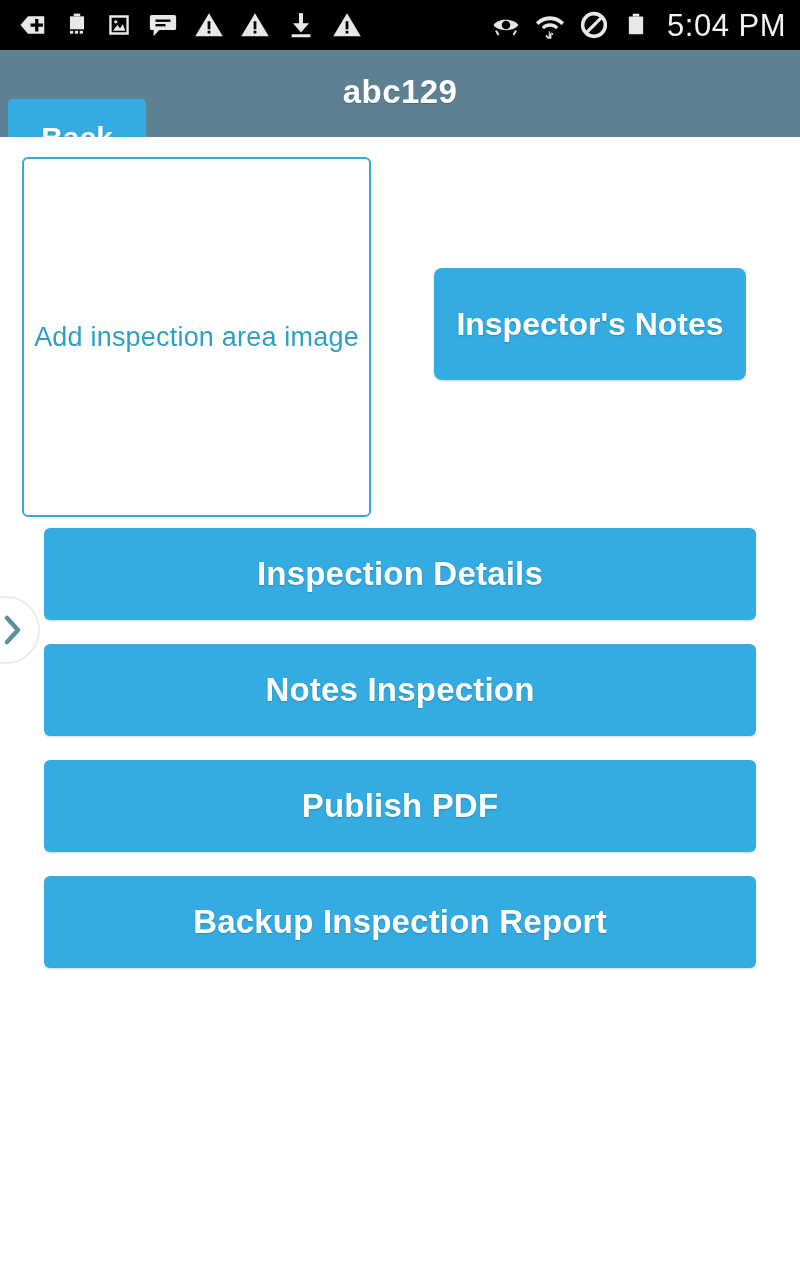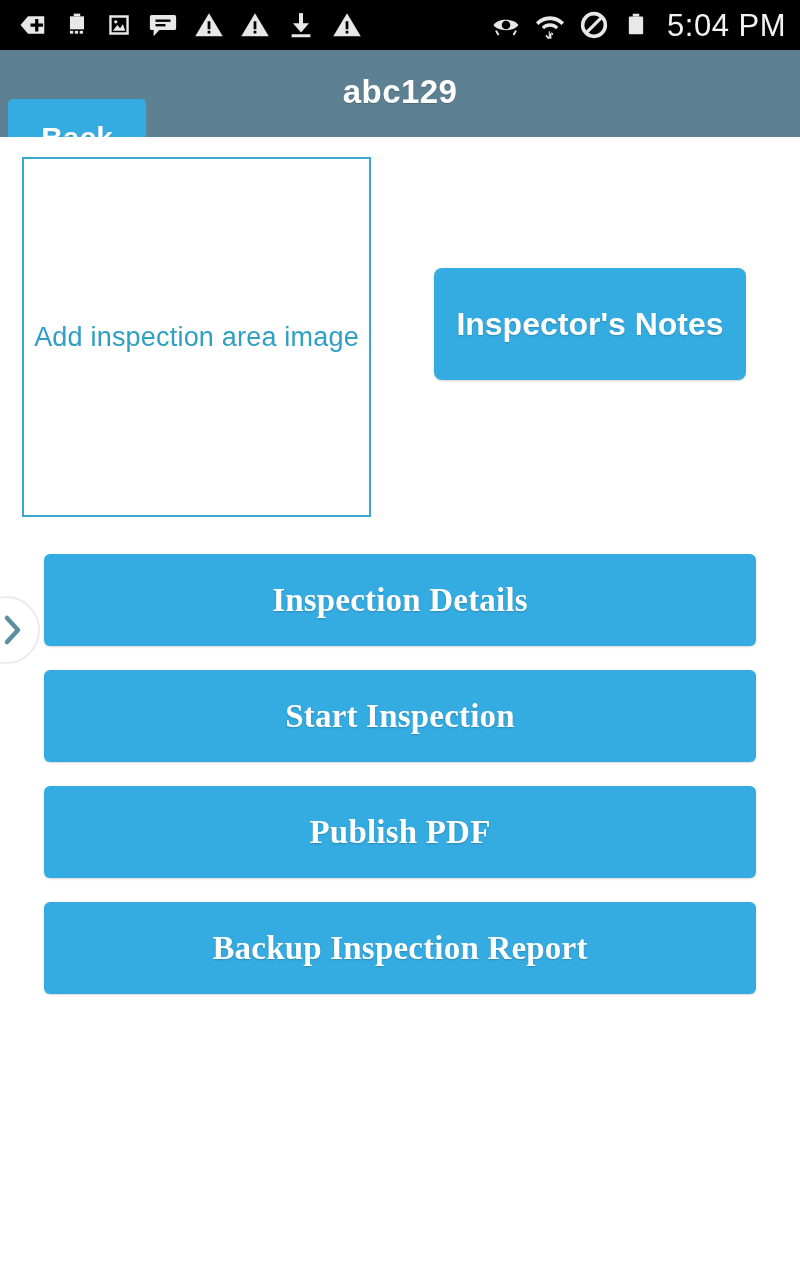--- a/index.html
+++ b/index.html
@@ -111,21 +111,21 @@
     background: #ffffff;
   }
 
   .image-placeholder {
     position: absolute;
     left: 22px;
     top: 20px;
     width: 349px;
     height: 360px;
     border: 2px solid #3aa8d4;
-    border-radius: 0;
+    border-radius: 6px;
     background: #ffffff;
     box-sizing: border-box;
     display: flex;
     align-items: center;
     justify-content: center;
     cursor: pointer;
   }
   .image-placeholder-label {
     color: #2f9fc4;
     font-size: 27px;
@@ -153,23 +153,22 @@
     box-sizing: border-box;
     cursor: pointer;
     text-shadow: 0 1px 2px rgba(0,0,0,0.2);
     box-shadow: 0 1px 2px rgba(0,0,0,0.18);
   }
 
   
   .action-list {
     position: absolute;
     left: 44px;
-    top: 417px;
+    top: 391px;
     width: 712px;
-    font-family: Liberation Serif, serif;
   }
   .action-button {
     width: 712px;
     height: 92px;
     background: #35ace1;
     border-radius: 6px;
     margin-bottom: 24px;
     color: #ffffff;
     font-size: 33px;
     font-weight: bold;
@@ -310,21 +309,21 @@
 <div class="content">
 
   <div class="image-placeholder">
     <span class="image-placeholder-label">Add inspection area image</span>
   </div>
 
   <div class="notes-button">Inspector's Notes</div>
 
   <div class="action-list">
     <div class="action-button">Inspection Details</div>
-    <div class="action-button">Start Inspection</div>
+    <div class="action-button">Notes Inspection</div>
     <div class="action-button">Publish PDF</div>
     <div class="action-button">Backup Inspection Report</div>
   </div>
 
   <div class="drawer-handle">
     <span>
       <svg width="22" height="32" viewBox="0 0 22 32" aria-hidden="true">
         <path d="M5 4 L16 16 L5 28" fill="none" stroke="#5b8fa0" stroke-width="4.5" stroke-linecap="round" stroke-linejoin="round"></path>
       </svg>
     </span>

